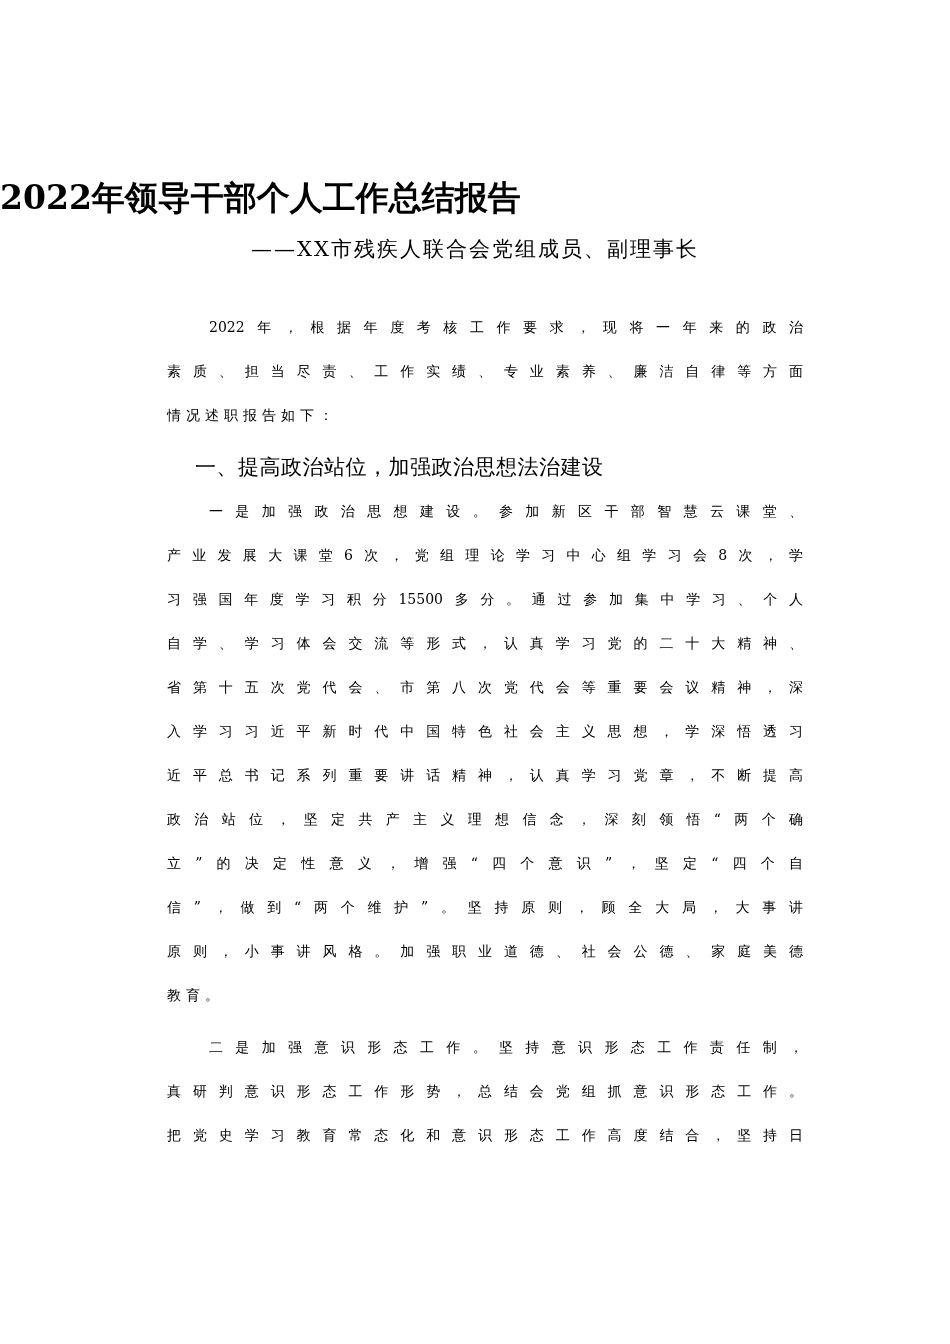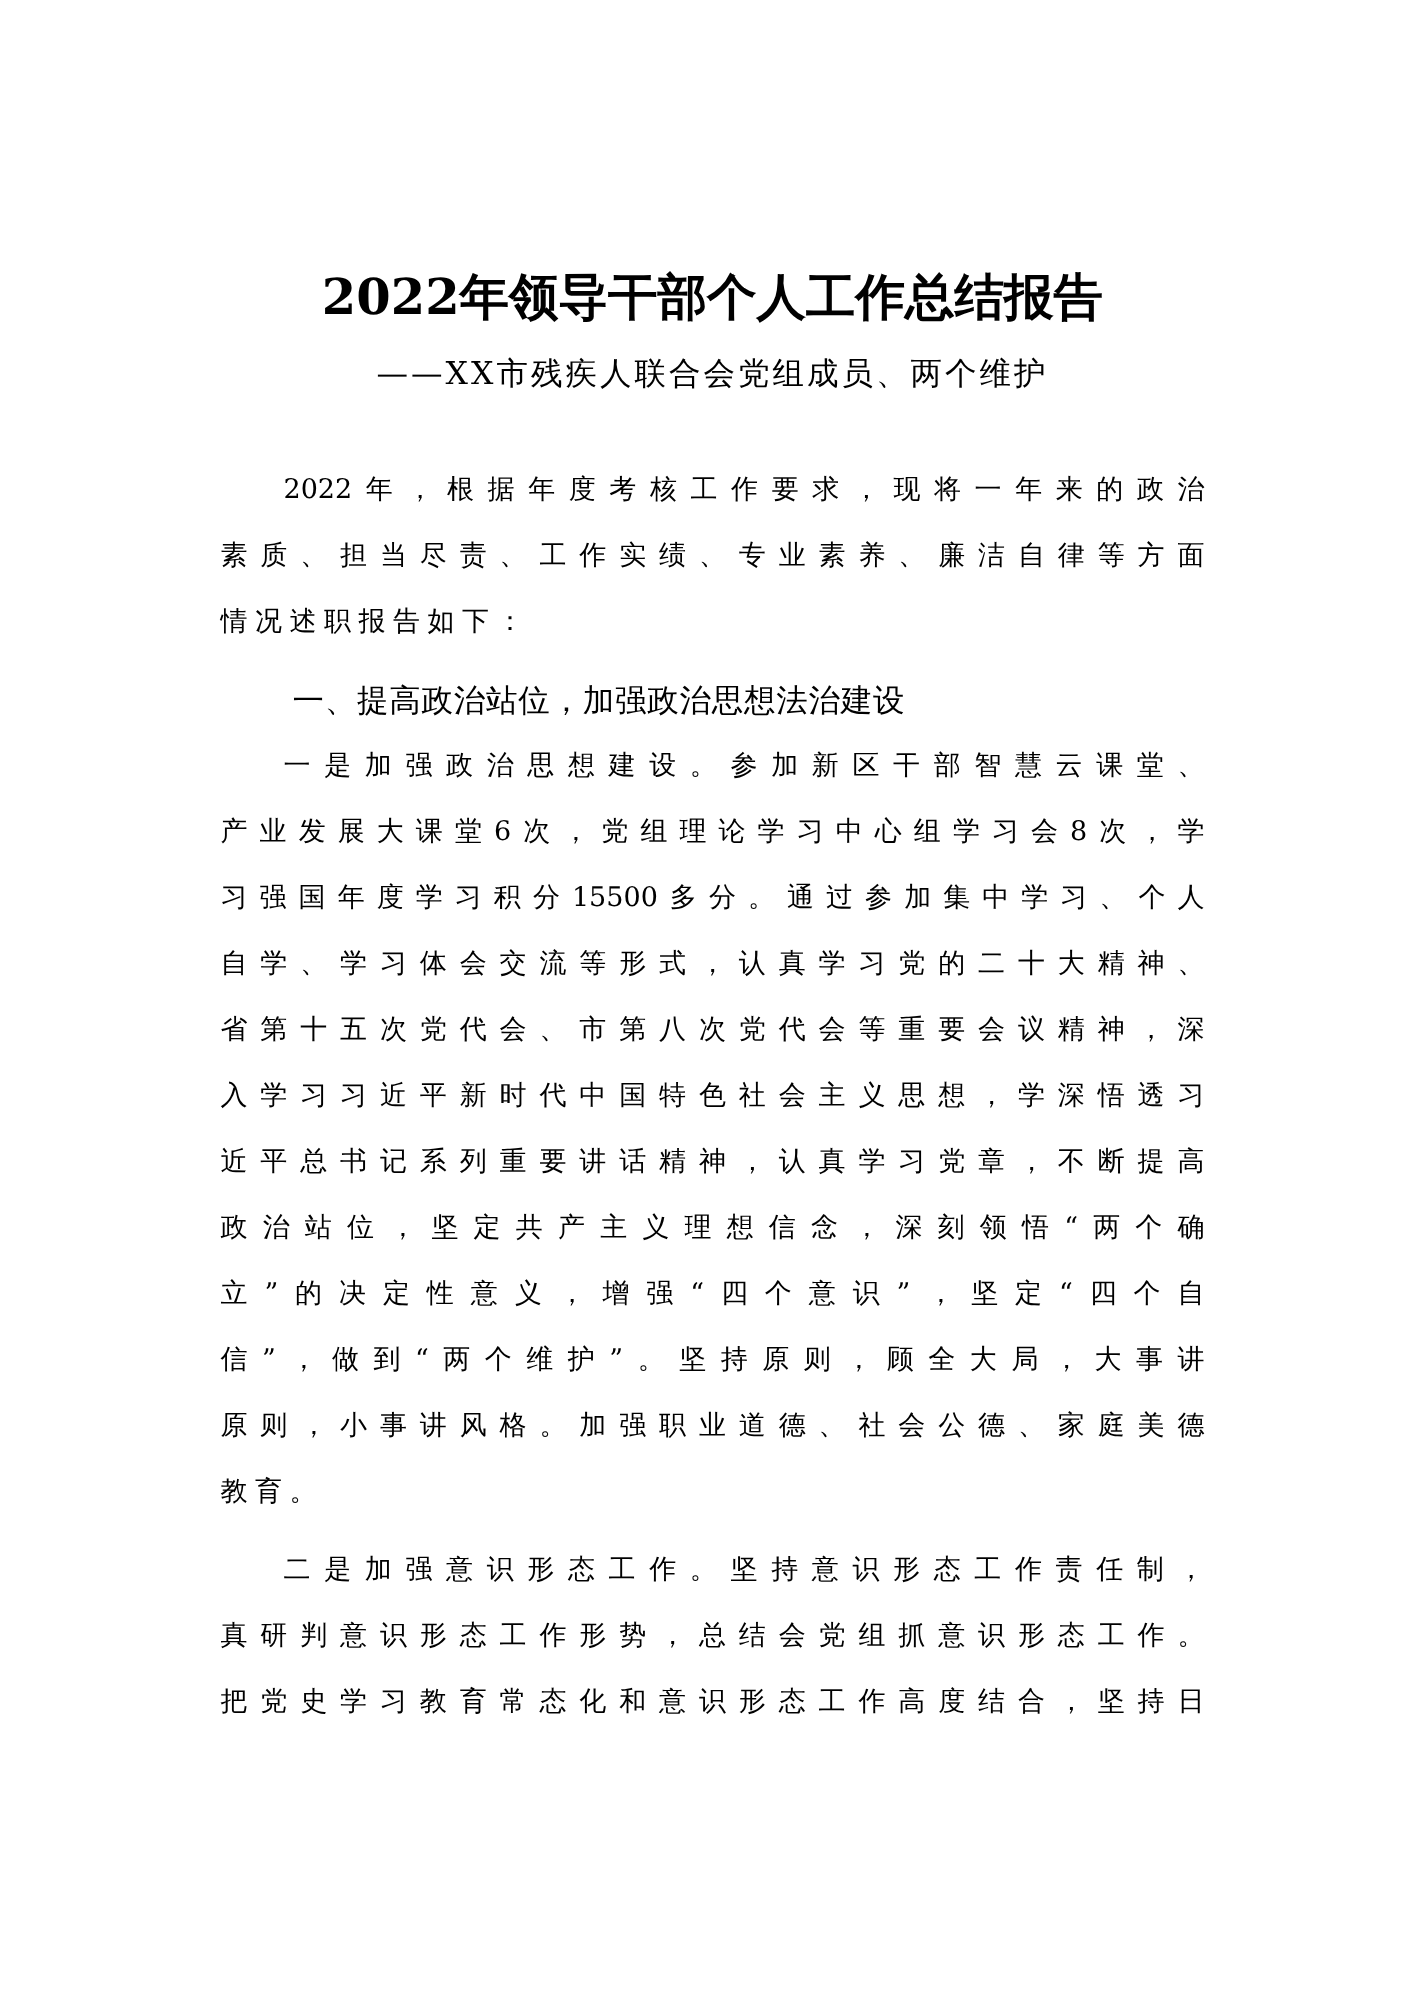--- a/index.html
+++ b/index.html
@@ -21,21 +21,21 @@
       top: 0;
       width: 950px;
       height: 1344px;
       background: #ffffff;
     }
     .title {
       position: absolute;
       left: 0;
       width: 950px;
       top: 176px;
-      text-align: center;
+      text-align: left;
       font-size: 33px;
       font-weight: bold;
       line-height: 44px;
       letter-spacing: 0px;
       font-family: "DejaVu Serif", "Liberation Serif", serif;
     }
     .subtitle {
       position: absolute;
       left: 0;
       width: 950px;
@@ -48,25 +48,26 @@
     }
     .body-text {
       position: absolute;
       left: 147px;
       width: 656px;
       top: 305px;
     }
     .line {
       height: 44px;
       line-height: 44px;
-      font-size: 18px;
+      font-size: 14px;
       white-space: nowrap;
       text-align: justify;
       text-align-last: justify;
       letter-spacing: 0px;
+      margin-left: 20px;
     }
     .line.last {
       text-align-last: left;
       text-align: right;
       letter-spacing: 5px;
     }
     .line.indent {
       padding-left: 42px;
     }
     .heading {
@@ -85,21 +86,21 @@
     .para-gap {
       height: 8px;
     }
   </style>
 </head>
 <body>
 
 <div class="page">
 
   <div class="title">2022年领导干部个人工作总结报告</div>
-  <div class="subtitle">——XX市残疾人联合会党组成员、两个维护</div>
+  <div class="subtitle">——XX市残疾人联合会党组成员、副理事长</div>
 
   <div class="body-text">
 
     <div>
       <div class="line indent">2022年，根据年度考核工作要求，现将一年来的政治</div>
       <div class="line">素质、担当尽责、工作实绩、专业素养、廉洁自律等方面</div>
       <div class="line last">情况述职报告如下：</div>
     </div>
 
     <div class="heading">一、提高政治站位，加强政治思想法治建设</div>

